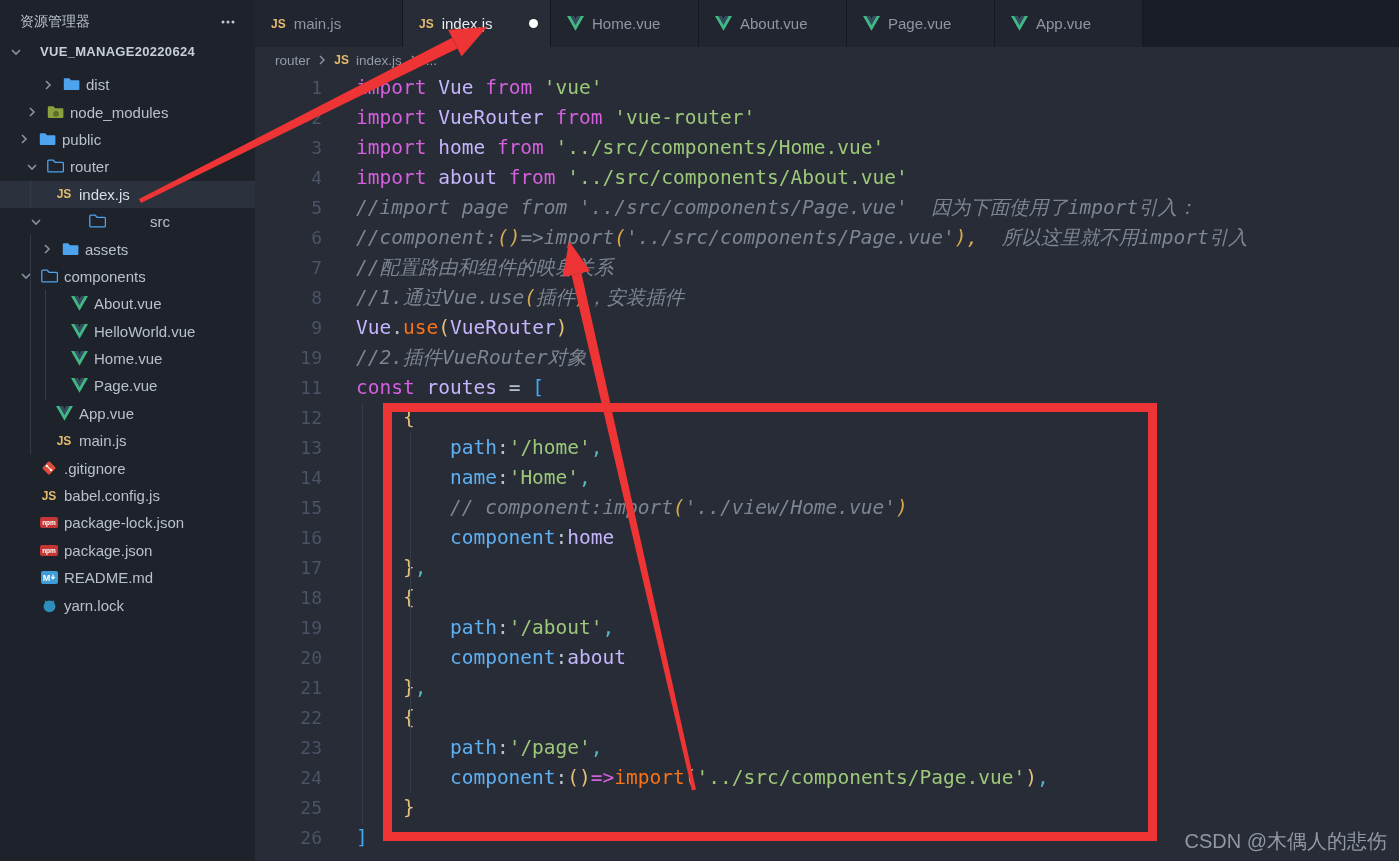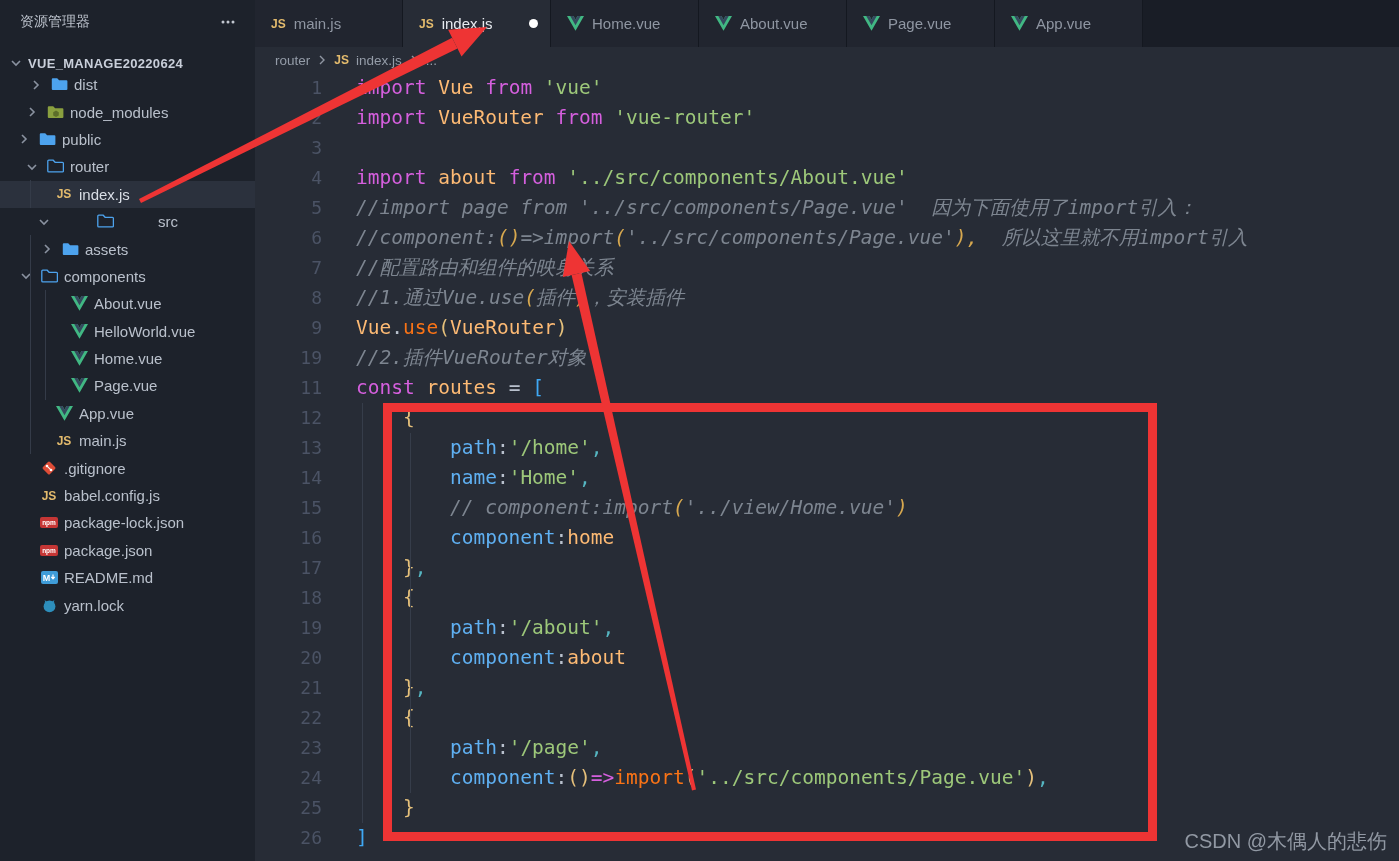--- a/index.html
+++ b/index.html
@@ -5,21 +5,21 @@
   html,body{margin:0;padding:0;width:1399px;height:861px;overflow:hidden;
     background:#272c36;font-family:"Liberation Sans",sans-serif;}
   #stage{position:relative;width:1399px;height:861px;}
 
   
   #sidebar{position:absolute;left:0;top:0;width:255px;height:861px;background:#1d222b;z-index:2;}
   #sidebar-header{display:flex;align-items:center;justify-content:space-between;
     height:44px;padding:0 18px 0 20px;}
   #sidebar-title{font-size:14px;color:#bcc2cc;}
   #more-btn{cursor:pointer;display:flex;align-items:center;}
-  #root-row{display:flex;align-items:flex-end;height:27px;padding-left:8px;gap:4px;}
+  #root-row{display:flex;align-items:flex-start;height:27px;padding-left:8px;gap:16px;}
   #root-label{font-size:13px;font-weight:700;letter-spacing:.3px;color:#c9cfda;}
   #file-tree{position:relative;}
   .tree-row{display:flex;align-items:center;height:27.4px;gap:6px;cursor:pointer;}
   .tree-row.selected{background:#2b313d;}
   .tree-chevron{width:16px;display:flex;justify-content:center;flex:0 0 16px;}
   .tree-icon{width:18px;display:flex;justify-content:center;align-items:center;flex:0 0 18px;}
   .tree-label{font-size:15px;color:#b9c0cb;white-space:nowrap;}
   .tree-row.selected .tree-label{color:#d9dee6;}
   .jsbadge{color:#e3bb6d;font-weight:700;font-size:12px;font-family:"Liberation Sans",sans-serif;}
   .tree-guide{position:absolute;width:1px;background:#343b48;}
@@ -40,21 +40,21 @@
   .bc-seg{font-size:13.5px;color:#949ca8;cursor:pointer;}
   .bc-ico{display:flex;align-items:center;}
 
   
   #editor{position:absolute;left:255px;top:73px;width:1144px;height:788px;background:#272c36;z-index:1;}
   .code-line{display:flex;height:30px;line-height:30px;}
   .ln{width:67px;text-align:right;color:#4b5365;font-family:"DejaVu Sans Mono",monospace;
     font-size:18px;flex:0 0 67px;}
   .ct{padding-left:34px;white-space:pre;font-family:"DejaVu Sans Mono",monospace;font-size:19.5px;}
   .k{color:#d55fde}           
-  .v{color:#fdba74}           
+  .v{color:#c4b5fd}           
   .d{color:#b9c1cd}           
   .s{color:#9dc87a}           
   .c{color:#7d8590;font-style:italic}   
   .g{color:#d7a84f;font-style:italic}   
   .p{color:#5fb0f2}           
   .f{color:#f97316}           
   .b{color:#e5c07b}           
   .a{color:#3fa9f5}           
   .u{color:#56b6c2}           
   .indent-guide{position:absolute;width:1px;background:#363d4a;}
@@ -84,21 +84,21 @@
           <svg width="16" height="16" viewBox="0 0 16 16">
             <path d="M4 6l4 4 4-4" stroke="#8a92a0" stroke-width="1.6" fill="none"></path>
           </svg>
         </span>
       <span id="root-label">VUE_MANAGE20220624</span>
     </div>
     <div id="file-tree">
       <div class="tree-guide" style="left:30px;top:109px;height:28px;"></div>
       <div class="tree-guide" style="left:30px;top:164px;height:219px;"></div>
       <div class="tree-guide" style="left:45px;top:219px;height:110px;"></div>
-    <div class="tree-row" style="padding-left: 28px; align-items: center;">
+    <div class="tree-row" style="padding-left: 40px; align-items: center;">
           <span class="tree-chevron">
             <svg width="16" height="16" viewBox="0 0 16 16">
               <path d="M6 4l4 4-4 4" stroke="#8a92a0" stroke-width="1.6" fill="none"></path>
             </svg>
           </span>
           <span class="tree-icon">
             <svg width="17" height="15" viewBox="0 0 17 15">
               <path d="M.8 2.2a1 1 0 0 1 1-1h4.4l1.9 2.1h7.3a1 1 0 0 1 1 1v7.6a1 1 0 0 1-1 1H1.8a1 1 0 0 1-1-1z" fill="#4da3ee"></path>
             </svg>
           </span>
@@ -143,21 +143,21 @@
             </svg>
           </span>
           <span class="tree-label">router</span>
         </div>
         <div class="tree-row selected" style="padding-left: 55px;">
           <span class="tree-icon">
             <span class="jsbadge">JS</span>
           </span>
           <span class="tree-label">index.js</span>
         </div>
-        <div class="tree-row" style="padding-left: 36px; gap: 44px;">
+        <div class="tree-row" style="padding-left: 28px; gap: 44px;">
           <span class="tree-chevron">
             <svg width="16" height="16" viewBox="0 0 16 16">
               <path d="M4 6l4 4 4-4" stroke="#8a92a0" stroke-width="1.6" fill="none"></path>
             </svg>
           </span>
           <span class="tree-icon">
             <svg width="17" height="15" viewBox="0 0 17 15">
               <path d="M.8 2.2a1 1 0 0 1 1-1h4.4l1.9 2.1h7.3a1 1 0 0 1 1 1v7.6a1 1 0 0 1-1 1H1.8a1 1 0 0 1-1-1z" fill="none" stroke="#4da3ee" stroke-width="1.3"></path>
             </svg>
           </span>
@@ -373,20 +373,21 @@
         <div class="code-line">
           <span class="ln">1</span>
           <span class="ct"><span class="k">import </span><span class="v">Vue </span><span class="k">from </span><span class="s">'vue'</span></span>
         </div>
         <div class="code-line">
           <span class="ln">2</span>
           <span class="ct"><span class="k">import </span><span class="v">VueRouter </span><span class="k">from </span><span class="s">'vue-router'</span></span>
         </div>
         <div class="code-line">
           <span class="ln">3</span>
+          <span class="ct"><span class="k">import </span><span class="v">home </span><span class="k">from </span><span class="s">'../src/components/Home.vue'</span></span>
         </div>
         <div class="code-line">
           <span class="ln">4</span>
           <span class="ct"><span class="k">import </span><span class="v">about </span><span class="k">from </span><span class="s">'../src/components/About.vue'</span></span>
         </div>
         <div class="code-line">
           <span class="ln">5</span>
           <span class="ct"><span class="c">//import page from '../src/components/Page.vue'  因为下面使用了import引入：</span></span>
         </div>
         <div class="code-line">

